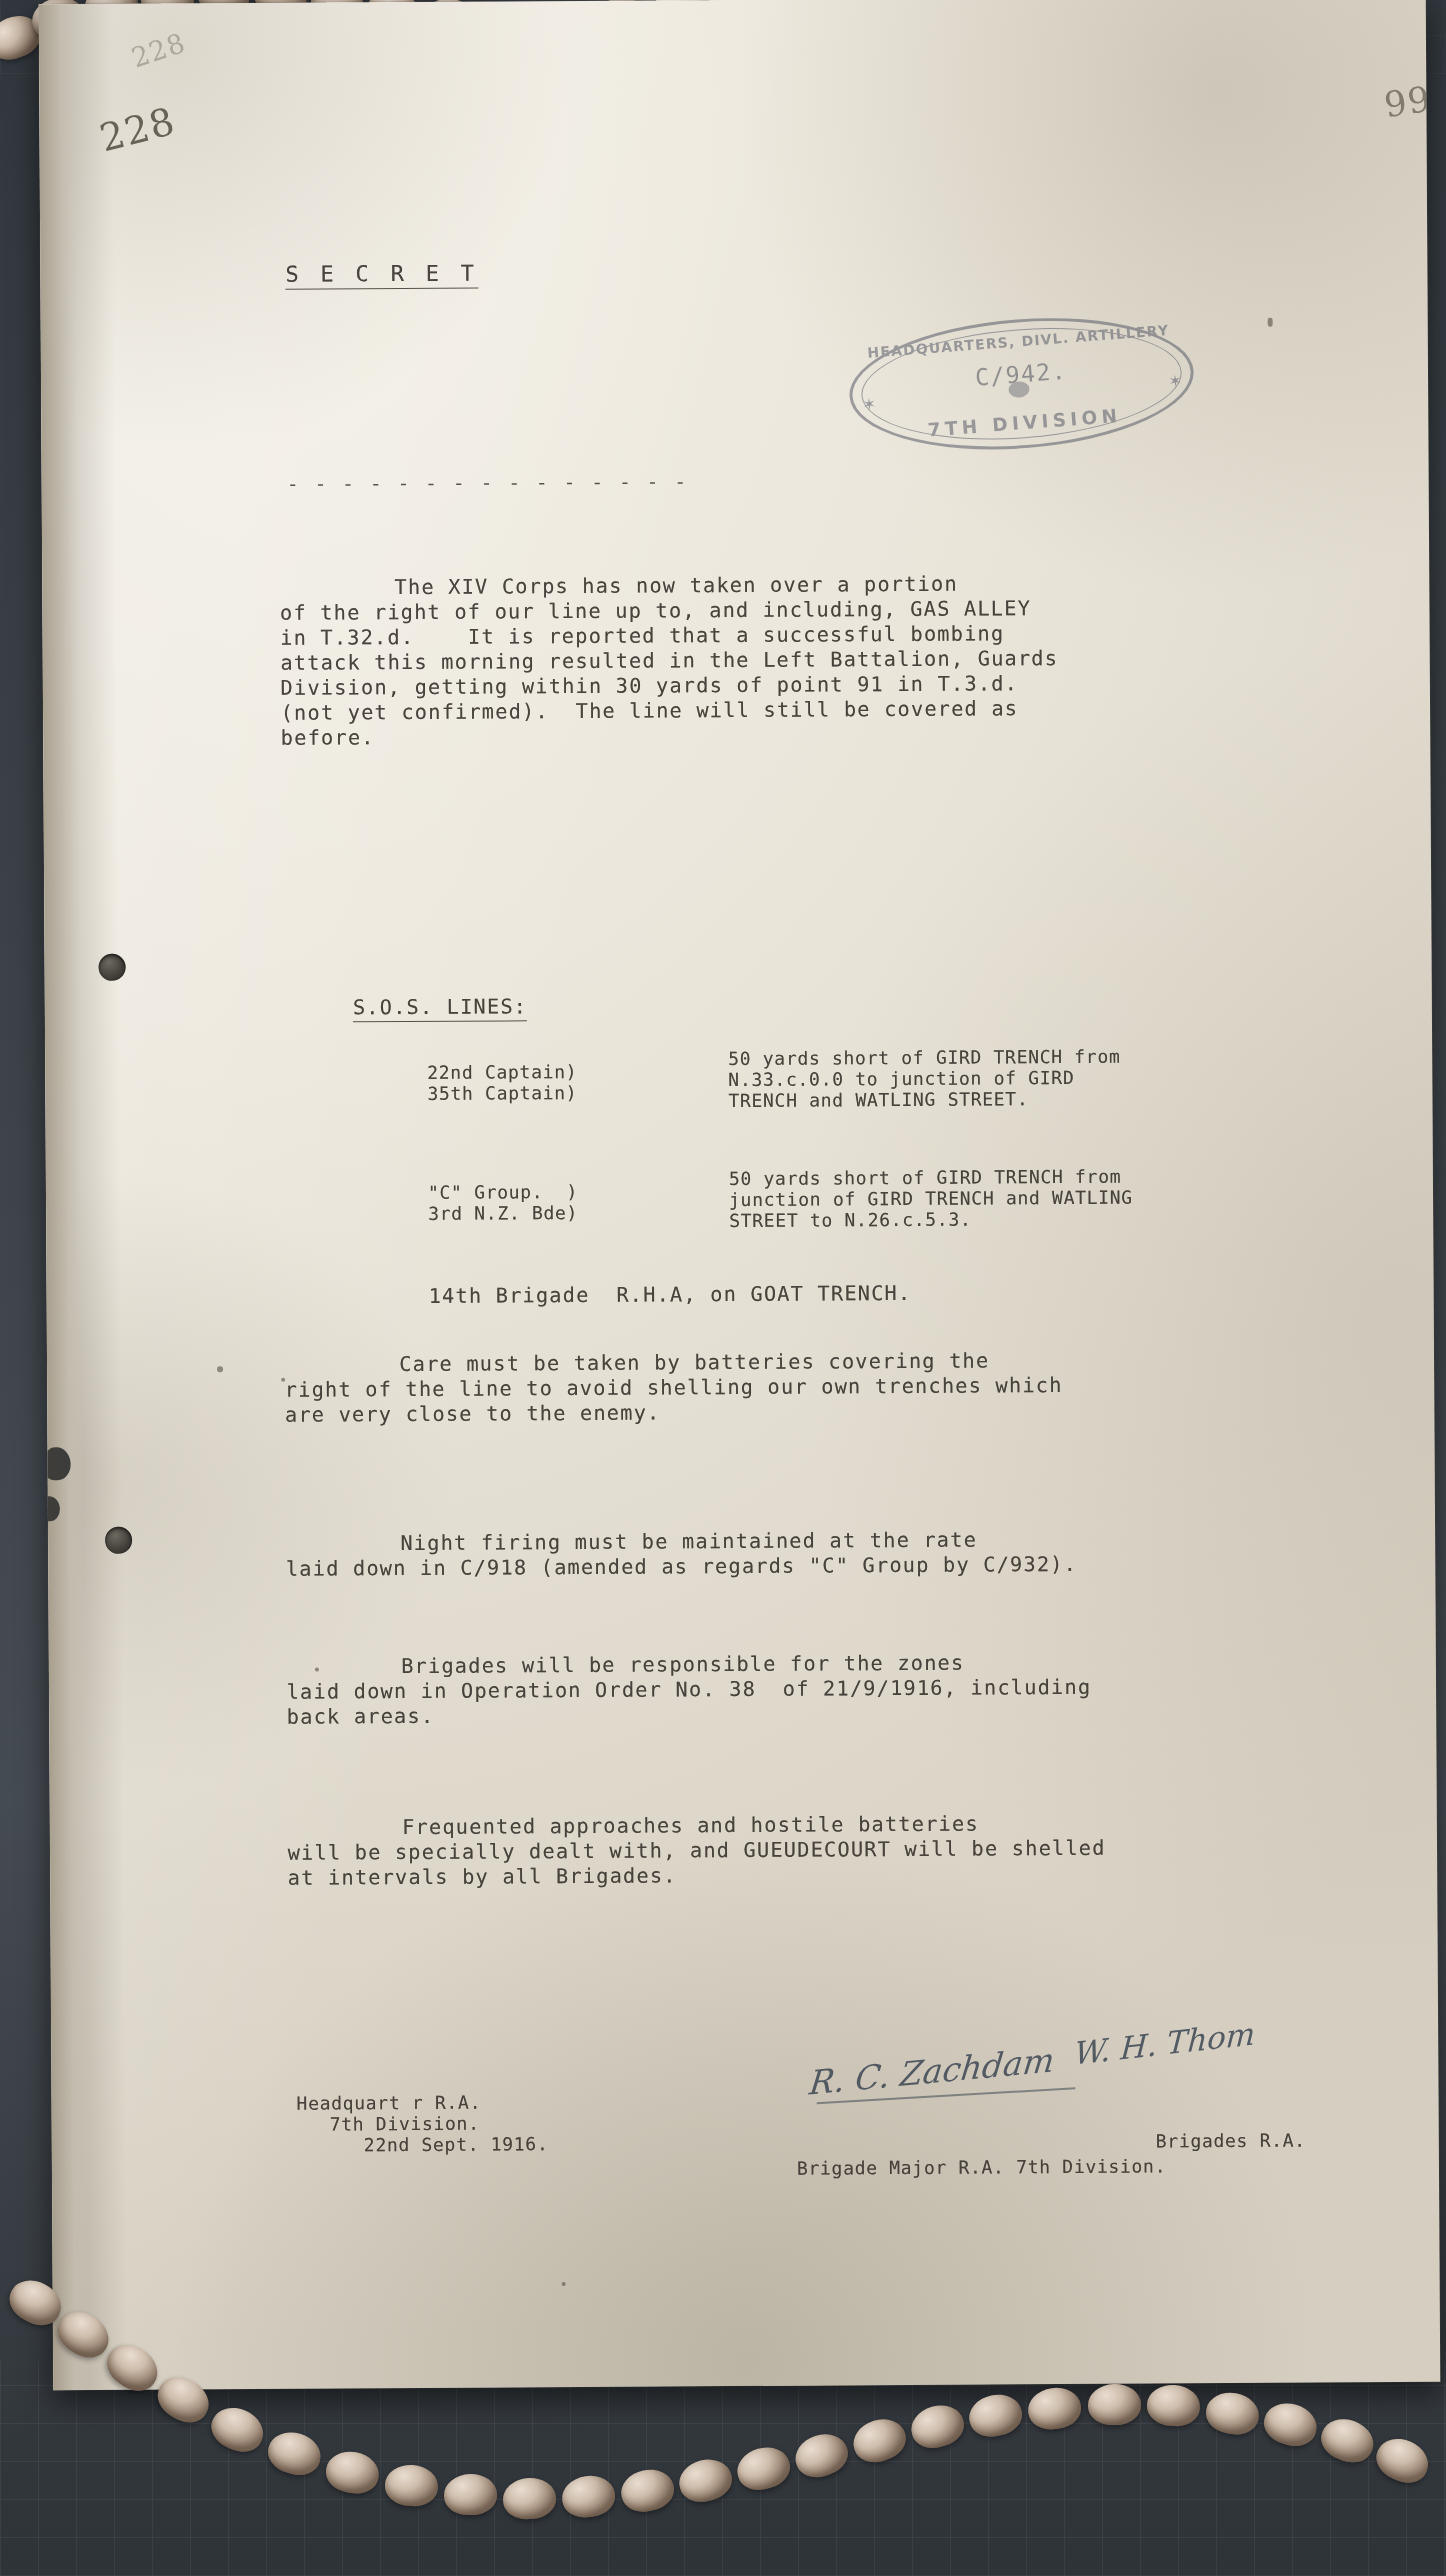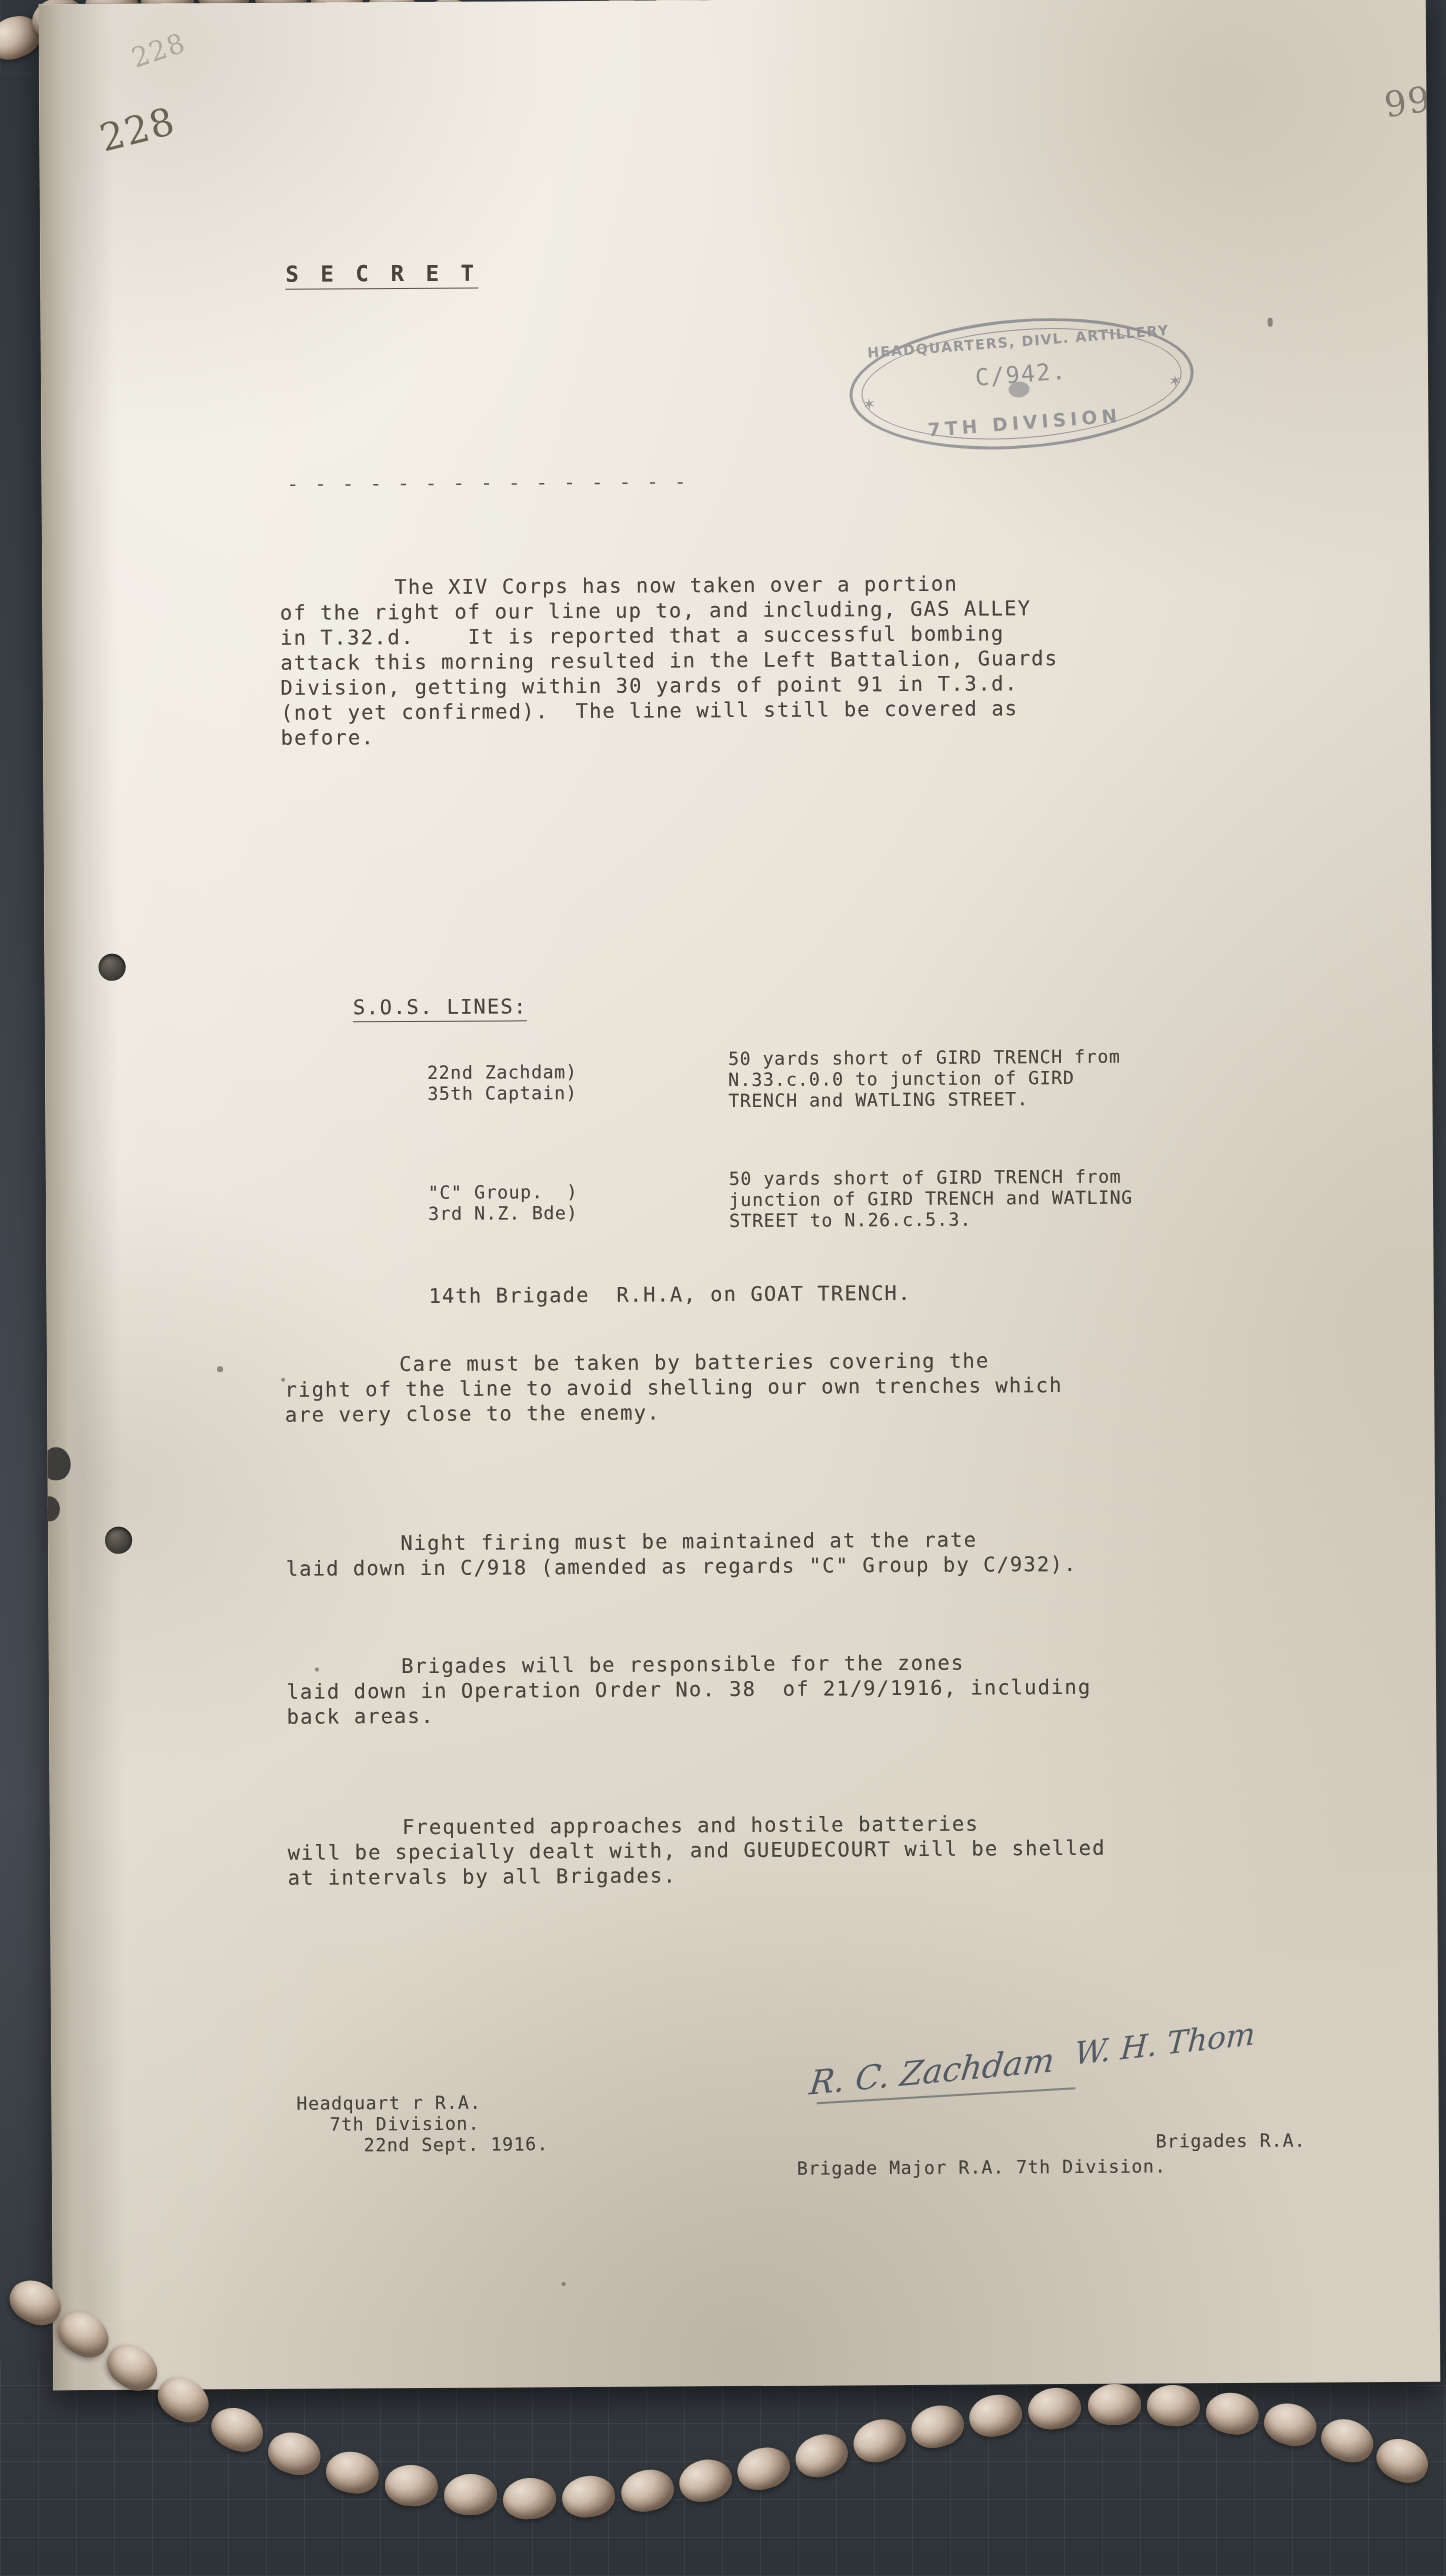--- a/index.html
+++ b/index.html
@@ -315,21 +315,21 @@
     <div class="nick" style="top:1443px;"></div>
     <div class="nick" style="top:1492px;left:-8.6px;width:21px;height:25px;"></div>
 
     <div class="hole" style="left:54px;top:950px;"></div>
     <div class="hole" style="left:57px;top:1523px;"></div>
 
     <div class="hand pgnum ghost" style="left:92px;top:31px;">228</div>
     <div class="hand pgnum" style="left:60px;top:104px;">228</div>
     <div class="hand pgnum right" style="left:1345px;top:86px;">99</div>
 
-    <div class="typed secret" style="left:245px;top:259px;font-weight:bold;">S E C R E T</div>
+    <div class="typed secret" style="left:245px;top:259px;">S E C R E T</div>
 
     <div class="dash-rule" style="left:245px;top:469px;">- - - - - - - - - - - - - - -</div>
 
     <div class="stamp">
       <div class="ring"></div>
       <div class="ring inner"></div>
       <div class="arc-top">HEADQUARTERS, DIVL. ARTILLERY</div>
       <div class="ref">C/942.</div>
       <div class="star l">✶</div>
       <div class="star r">✶</div>
@@ -343,21 +343,21 @@
       <div class="typed body-line" style="position:relative;left:-7.4px;top:0;">in T.32.d.    It is reported that a successful bombing</div>
       <div class="typed body-line" style="position:relative;left:-7.4px;top:0;">attack this morning resulted in the Left Battalion, Guards</div>
       <div class="typed body-line" style="position:relative;left:-7.4px;top:0;">Division, getting within 30 yards of point 91 in T.3.d.</div>
       <div class="typed body-line" style="position:relative;left:-7.4px;top:0;">(not yet confirmed).  The line will still be covered as</div>
       <div class="typed body-line" style="position:relative;left:-7.4px;top:0;">before.</div>
     </div>
 
     <div class="typed body-line u" style="left:308px;top:993px;">S.O.S. LINES:</div>
 
     <div style="position:absolute;left:382px;top:1054px;">
-      <div class="typed small-line" style="position:relative;top:6.2px;">22nd Zachdam)</div>
+      <div class="typed small-line" style="position:relative;top:6.2px;">22nd Captain)</div>
       <div class="typed small-line" style="position:relative;top:6.2px;">35th Captain)</div>
     </div>
     <div style="position:absolute;left:683px;top:1048px;">
       <div class="typed small-line" style="position:relative;">50 yards short of GIRD TRENCH from</div>
       <div class="typed small-line" style="position:relative;">N.33.c.0.0 to junction of GIRD</div>
       <div class="typed small-line" style="position:relative;">TRENCH and WATLING STREET.</div>
     </div>
 
     <div style="position:absolute;left:382px;top:1175px;">
       <div class="typed small-line" style="position:relative;top:5px;">"C" Group.  )</div>

